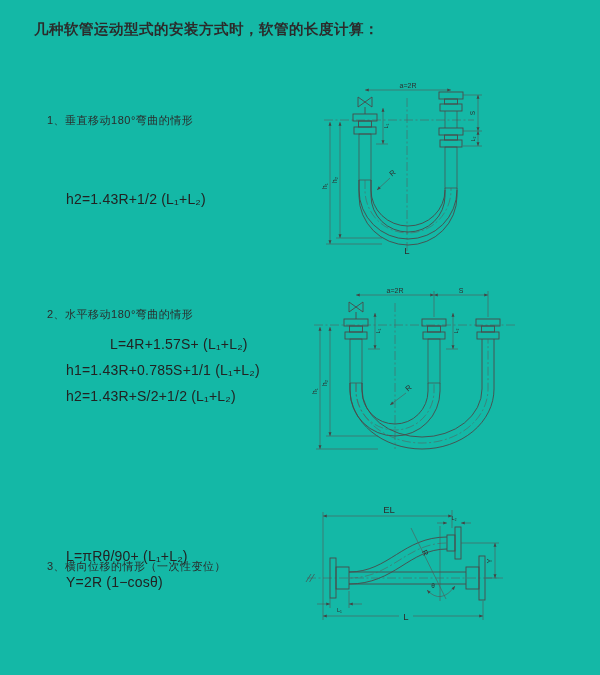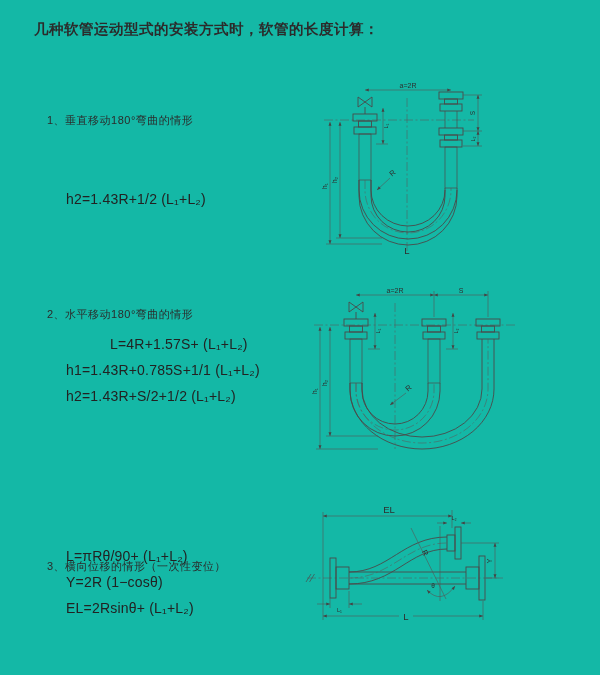--- a/index.html
+++ b/index.html
@@ -27,21 +27,20 @@
   <div class="t formula" style="left:66px;top:191px;">h2=1.43R+1/2 (L₁+L₂)</div>
 
   <div class="t heading" style="left:47px;top:308px;">2、水平移动180°弯曲的情形</div>
   <div class="t formula" style="left:66px;top:336px;margin-left:44px;">L=4R+1.57S+ (L₁+L₂)</div>
   <div class="t formula" style="left:66px;top:362px;">h1=1.43R+0.785S+1/1 (L₁+L₂)</div>
   <div class="t formula" style="left:66px;top:388px;">h2=1.43R+S/2+1/2 (L₁+L₂)</div>
 
   <div class="t heading" style="left:47px;top:544px;margin-top:16px;">3、横向位移的情形（一次性变位）</div>
   <div class="t formula" style="left:66px;top:548px;">L=πRθ/90+ (L₁+L₂)</div>
   <div class="t formula" style="left:66px;top:574px;">Y=2R (1−cosθ)</div>
-  <div class="t formula" style="left:66px;top:600px;">EL=2Rsinθ+ (L₁+L₂)</div>
 
   <svg style="left:310px;top:78px;" width="240" height="180" viewBox="0 0 240 180">
     <defs>
       <marker id="ar1" viewBox="0 0 10 10" refX="9" refY="5" markerWidth="9" markerHeight="7" orient="auto-start-reverse">
         <path d="M0,1.5 L9,5 L0,8.5 z" fill="#444"></path>
       </marker>
       <pattern id="h1" width="3.5" height="3.5" patternUnits="userSpaceOnUse" patternTransform="rotate(45)">
         <line x1="0" y1="0" x2="0" y2="3.5" stroke="#777" stroke-width="0.8"></line>
       </pattern>
     </defs>

